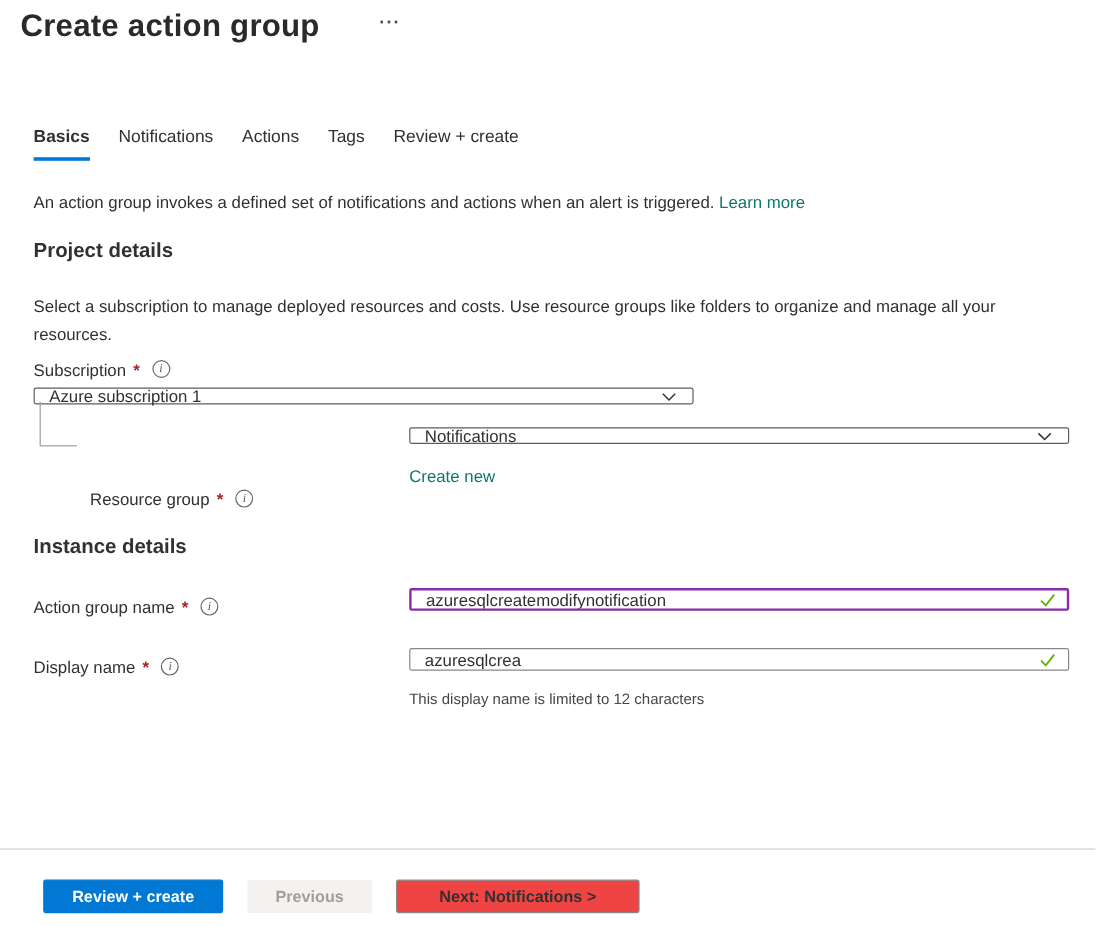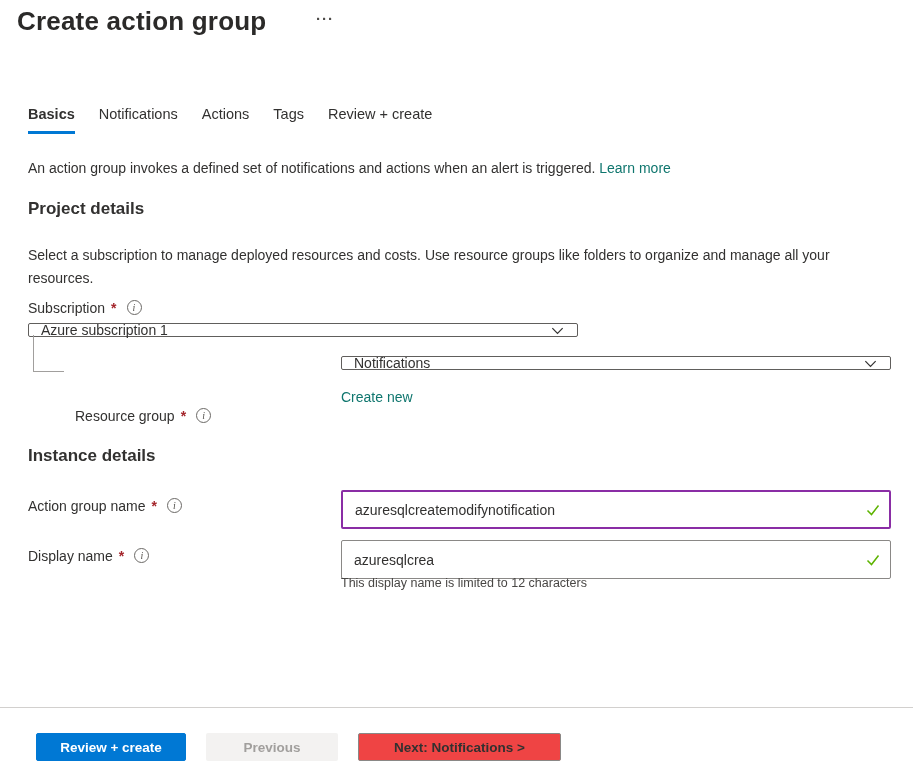--- a/index.html
+++ b/index.html
@@ -146,21 +146,21 @@
     cursor: pointer;
   }
   .chevron-down { display: inline-flex; align-items: center; }
 
   .create-new { left: 341px; top: 389px; font-size: 14px; }
 
   
   .text-field {
     position: relative;
     width: 550px;
-    height: 39px;
+    height: 19px;
   }
   .text-field input {
     width: 100%;
     height: 100%;
     border: 1px solid #8a8886;
     border-radius: 2px;
     font-family: "Liberation Sans", sans-serif;
     font-size: 14px;
     color: #323130;
     padding: 0 34px 0 12px;
@@ -208,21 +208,21 @@
     border: 1px solid transparent;
     white-space: nowrap;
   }
   .btn-primary {
     width: 150px;
     background: #0078d4;
     color: #ffffff;
     border-color: #0078d4;
   }
   .btn-disabled {
-    width: 132px;
+    width: 104px;
     background: #f3f2f1;
     color: #a19f9d;
     cursor: default;
   }
   .btn-secondary {
     width: 203px;
     background: #ef4444;
     color: #323130;
     border-color: #8a8886;
   }

